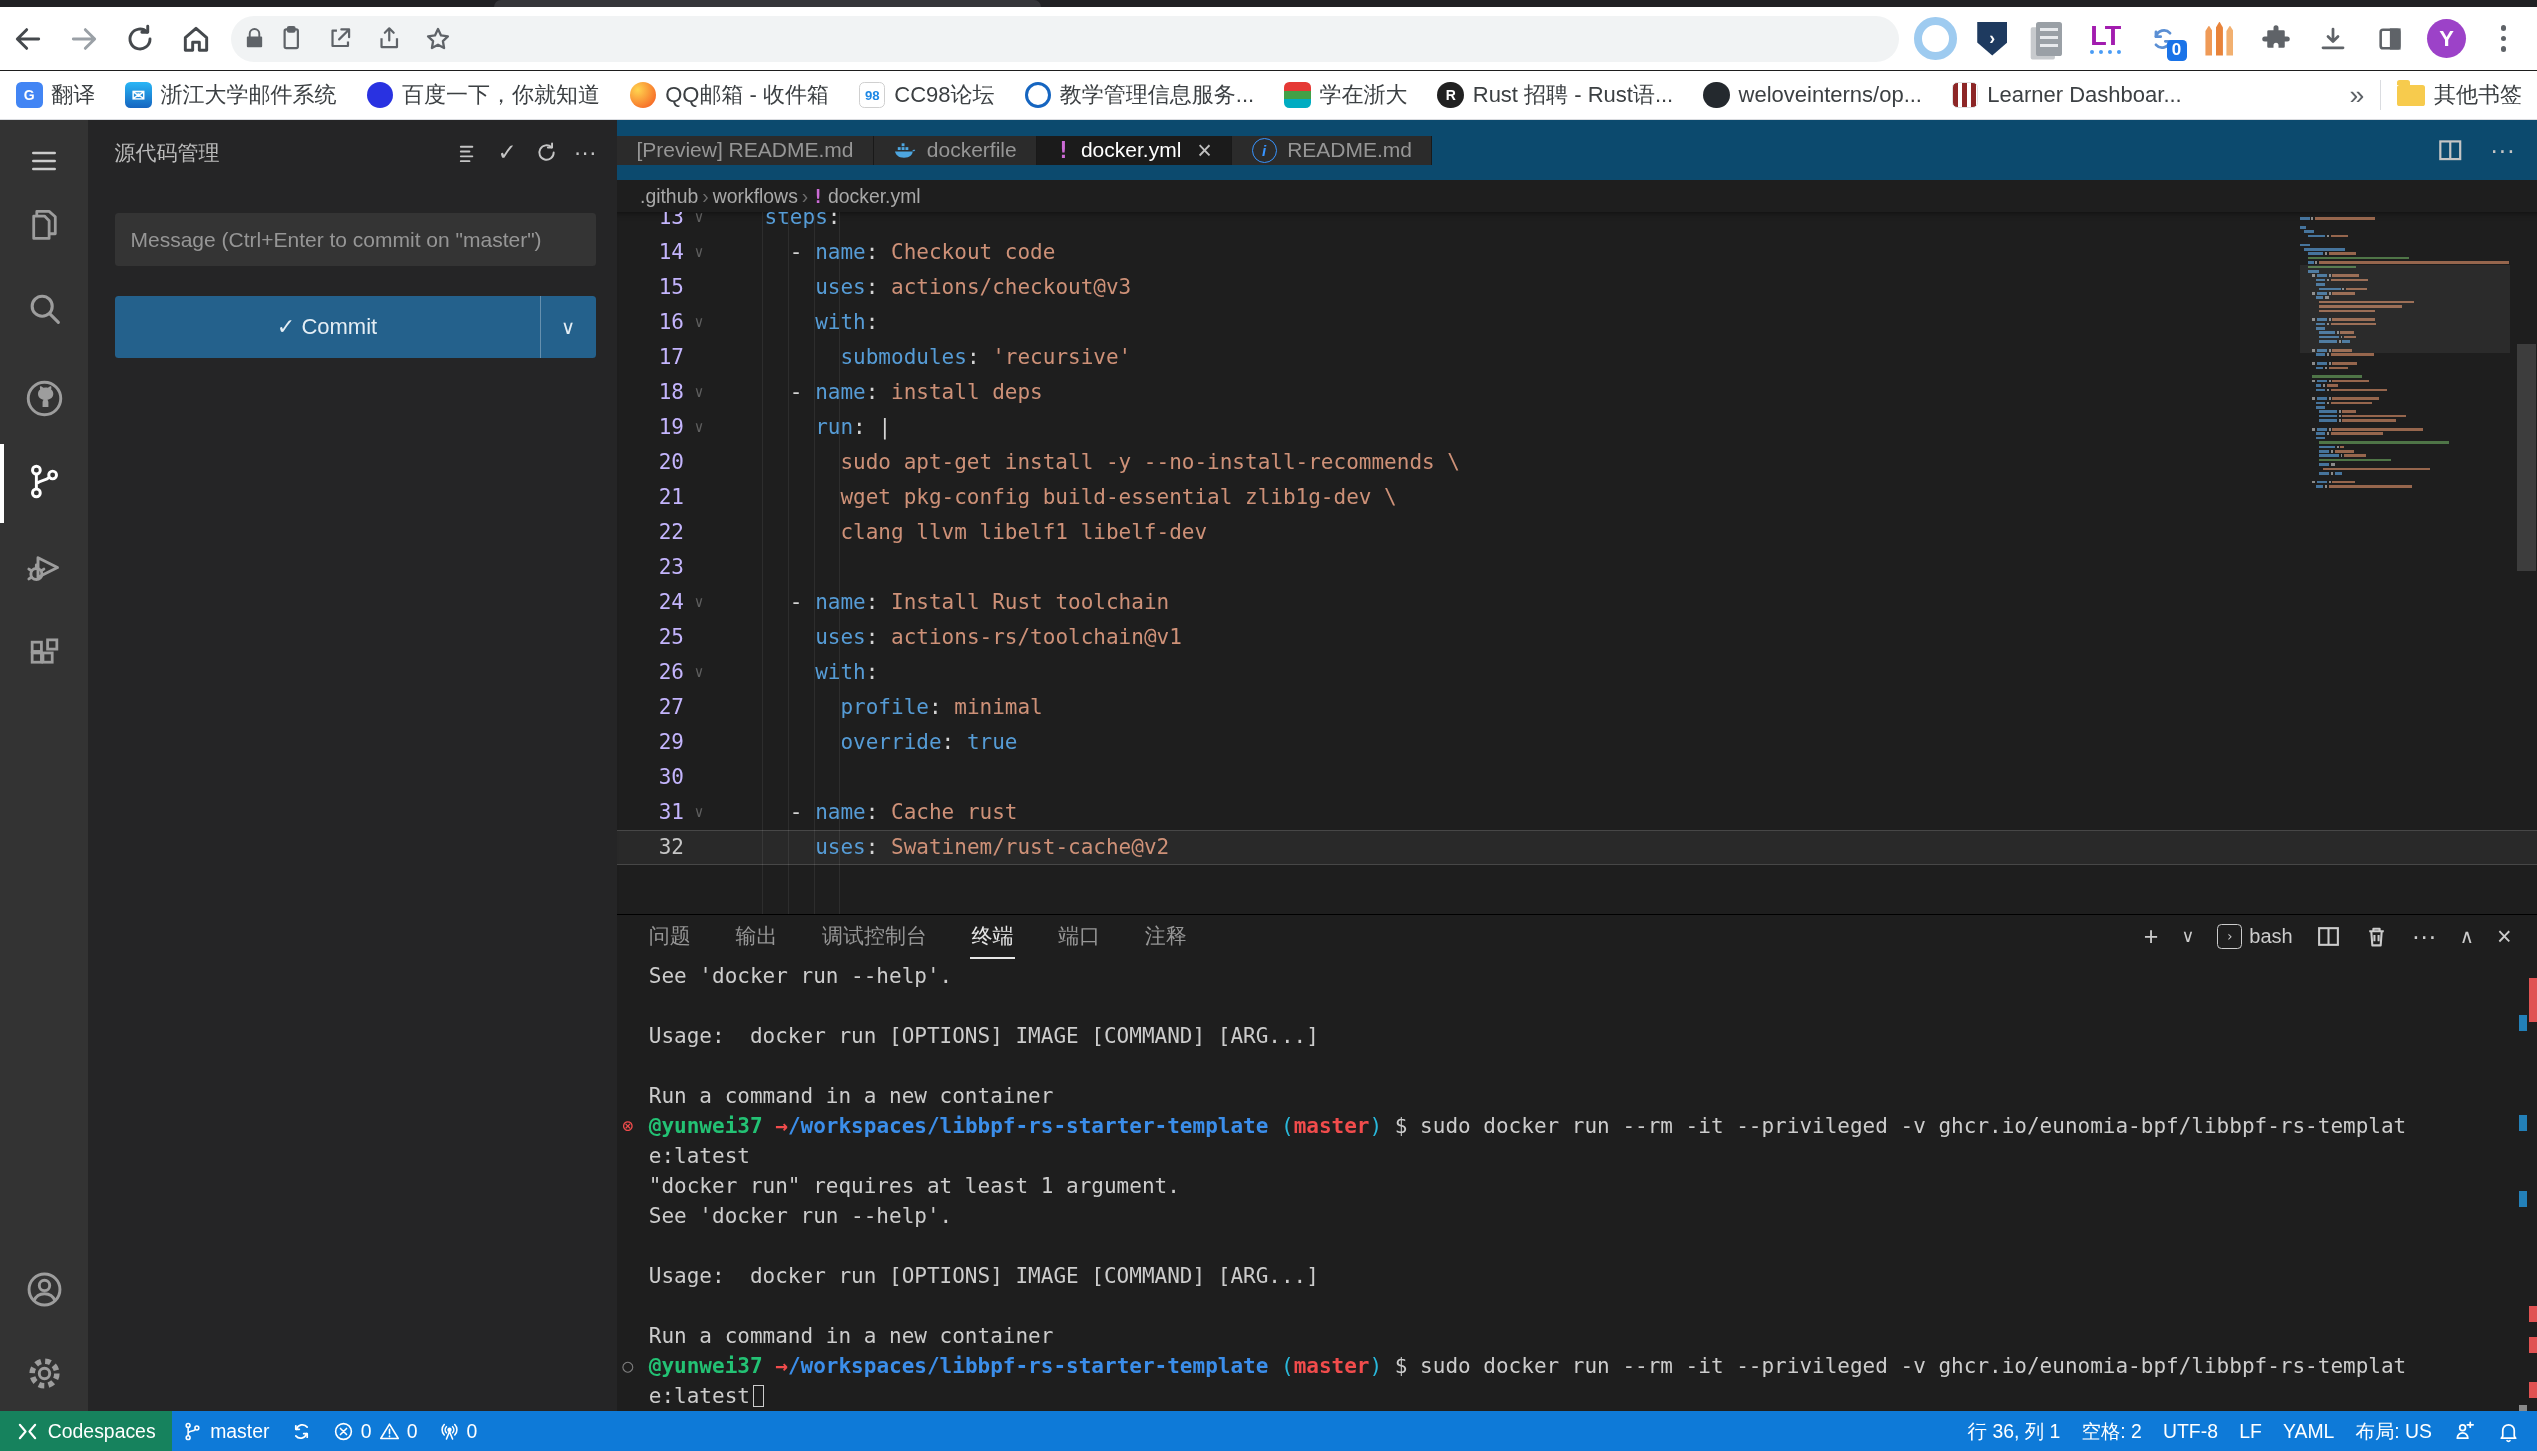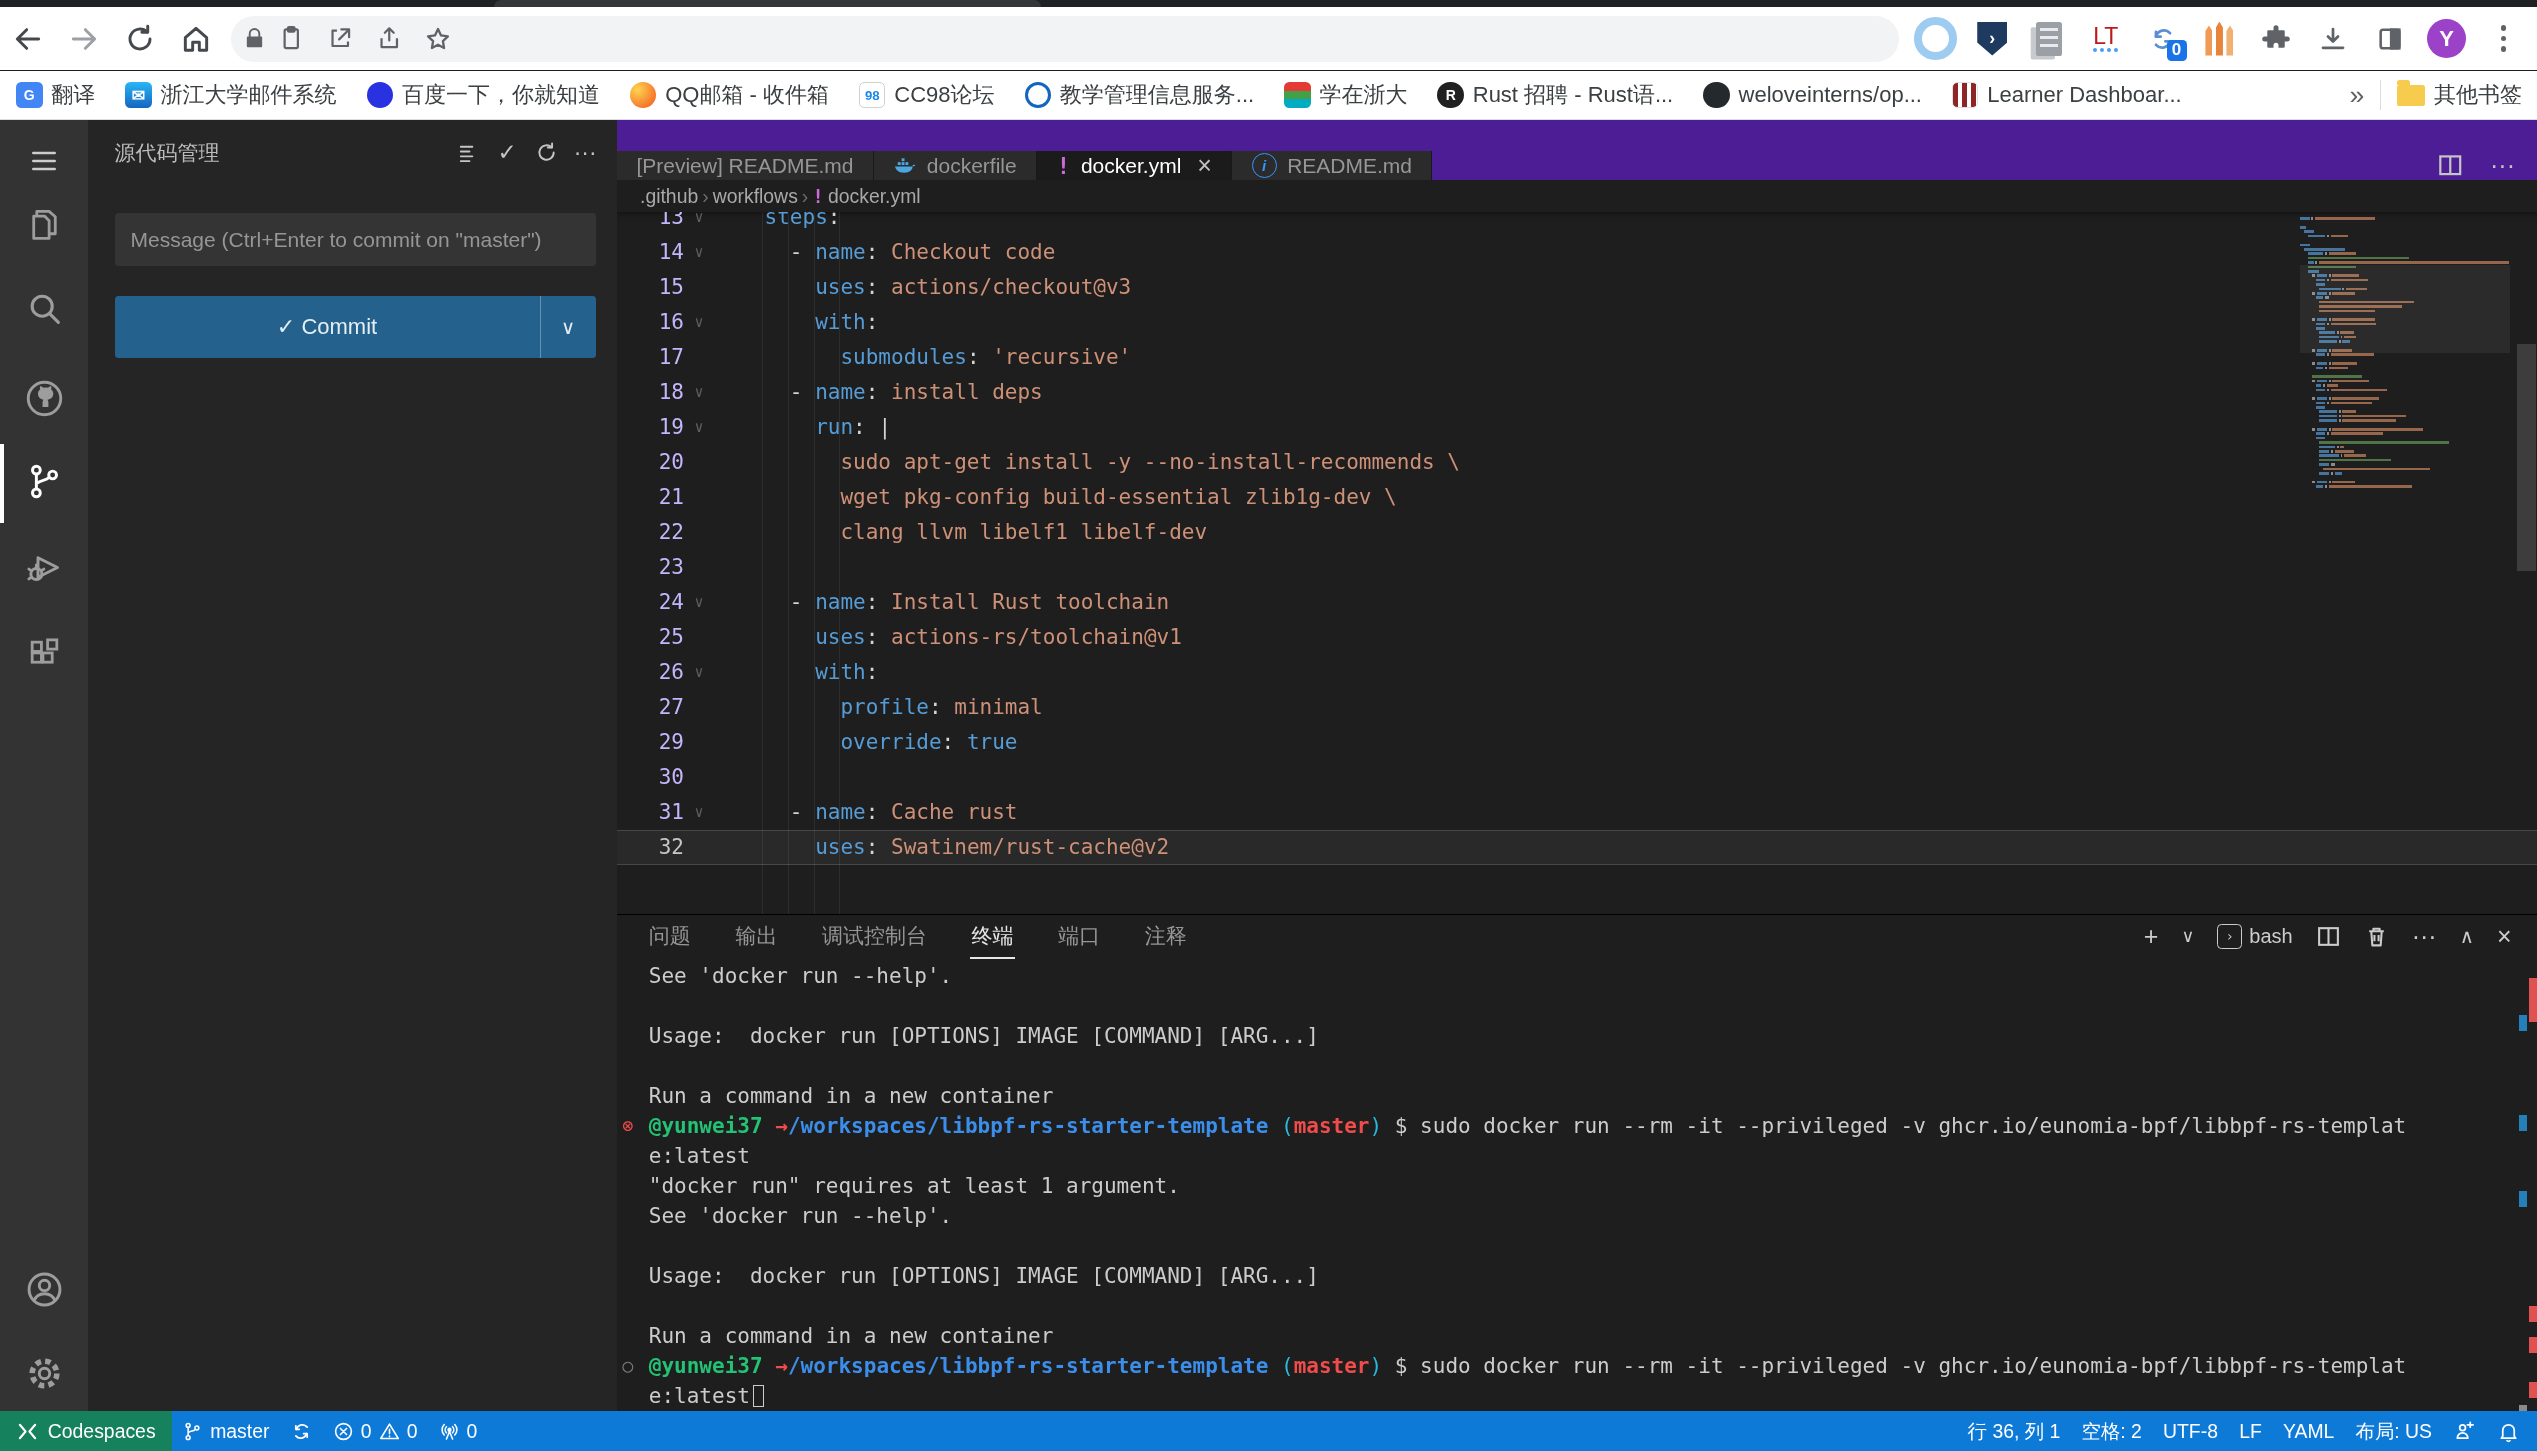--- a/index.html
+++ b/index.html
@@ -15,21 +15,21 @@
   .nav-ic{width:56px;height:49px;display:flex;align-items:center;justify-content:center;border-radius:50%;flex:none}
   #omnibox{height:46px;background:#f1f3f4;border-radius:23px;display:flex;align-items:center;flex:1 1 auto;margin:0 12.3px 0 7px;padding:0 12.3px;min-width:0}
   #omnibox .url{font-size:25.6px;color:#202124;margin-left:12.3px;flex:1 1 auto;white-space:nowrap;overflow:hidden}
   .pill-ic{width:49px;height:42px;display:flex;align-items:center;justify-content:center;flex:none}
   #ext-area{display:flex;align-items:center;gap:8.8px;flex:none;padding-right:10.6px}
   .ext-ic{width:48px;height:48px;display:flex;align-items:center;justify-content:center;position:relative;flex:none}
   .ring{width:26.5px;height:26.5px;border:8px solid #9ecbf0;border-radius:50%}
   .shield{width:30px;height:34px;background:#1e3a5f;clip-path:polygon(0 0,100% 0,100% 62%,50% 100%,0 62%);color:#fff;font-size:17.6px;font-weight:bold;display:flex;align-items:center;justify-content:center}
   .notes{width:26.5px;height:34px;background:#9aa0a6;border-radius:2.6px;box-shadow:-6.2px 4.4px 0 -0.9px #c7cacd;position:relative}
   .notes:before{content:"";position:absolute;left:4.4px;top:6.2px;width:17.6px;height:3.5px;background:#e8eaed;box-shadow:0 8px 0 #e8eaed,0 16px 0 #e8eaed}
-  .lt{font-weight:normal;font-size:23px;color:#b91c1c;border-bottom:4.4px dotted #4a9cf5;line-height:1}
+  .lt{font-weight:bold;font-size:27px;color:#a21caf;border-bottom:4.4px dotted #4a9cf5;line-height:1}
   .badge0{position:absolute;right:0;bottom:1.8px;background:#1a73e8;color:#fff;font-size:17px;font-weight:bold;border-radius:4.4px;padding:0.9px 5.3px;line-height:1.1}
   .pencils{display:flex;gap:3.5px;align-items:flex-end}
   .pencils span{width:7px;height:30px;background:#ef9a57;clip-path:polygon(50% 0,100% 18%,100% 100%,0 100%,0 18%)}
   .pencils span:nth-child(2){background:#e8833a;height:34px}
   .pencils span:nth-child(3){background:#f2b070}
   .avatar{width:39px;height:39px;border-radius:50%;background:#9c42c8;color:#fff;font-size:22px;font-weight:bold;display:flex;align-items:center;justify-content:center}
   .kebab{display:flex;flex-direction:column;gap:5.3px}
   .kebab i{width:5.3px;height:5.3px;border-radius:50%;background:#5f6368}
   #bookmarks-bar{top:71px;left:0;width:100%;height:49px;background:#fff;border-bottom:0.9px solid #dadce0;display:flex;align-items:center;padding:0 16px;box-sizing:border-box}
   .bm{display:flex;align-items:center;gap:8.8px;margin-right:30px;flex:none}
@@ -62,21 +62,21 @@
   .sb-hic{color:#c5c5c5;font-size:23px;width:39px;text-align:center;flex:none}
   #commit-input{position:absolute;left:26.5px;top:93px;width:481px;height:53px;background:#343434;border:none;border-radius:3.5px;
      color:#cccccc;font-size:21px;padding:0 16px;box-sizing:border-box;font-family:"Liberation Sans",sans-serif}
   #commit-input::placeholder{color:#969696}
   #commit-btn{position:absolute;left:26.5px;top:176px;width:481px;height:62px;background:#24618c;border-radius:3.5px;display:flex;align-items:center;color:#e4eef5;font-size:22px}
   #commit-btn .main{flex:1;text-align:center}
   #commit-btn .dd{width:55px;border-left:0.9px solid rgba(255,255,255,.3);align-self:stretch;display:flex;align-items:center;justify-content:center;font-size:19.4px}
 
   
   #editor{top:0;left:617px;right:0;bottom:0;position:absolute}
-  #tabbar{position:absolute;top:0;left:0;right:0;height:60px;background:#4c1d95;display:flex;align-items:flex-end}
+  #tabbar{position:absolute;top:0;left:0;right:0;height:60px;background:#0c4a6e;display:flex;align-items:center}
   .tab{display:flex;align-items:center;padding:0 19.4px;background:#2b2b2b;border-right:0.9px solid #191919;color:#969696;font-size:21px;gap:10.6px}
   .tab.active{background:#1b1b1b;color:#ffffff}
   .tab-ic.yml{color:#cc6bd6;font-weight:bold;font-size:23px;font-family:"DejaVu Sans Mono",monospace}
   .tab-ic.inf{width:23px;height:23px;border:1.8px solid #3794ff;border-radius:50%;color:#3794ff;font-size:15px;display:flex;align-items:center;justify-content:center;font-style:italic;font-weight:bold}
   .tab-close{color:#c0c0c0;font-size:25px;margin-left:5.3px}
   #tab-actions{margin-left:auto;display:flex;align-items:center;gap:26.5px;padding-right:23px;color:#c5c5c5}
   #breadcrumbs{position:absolute;top:60px;left:0;right:0;height:32px;background:#1e1e1e;display:flex;align-items:center;padding-left:23px;font-size:19.4px;color:#a9a9a9;gap:4px}
   #breadcrumbs .sep{color:#6e6e6e}
   #breadcrumbs .bang{color:#cc6bd6;font-weight:bold;font-family:"DejaVu Sans Mono",monospace}
   #codewrap{position:absolute;top:92px;left:0;right:0;height:702px;overflow:hidden;box-shadow:inset 0 7px 7px -7px rgba(0,0,0,.65)}

